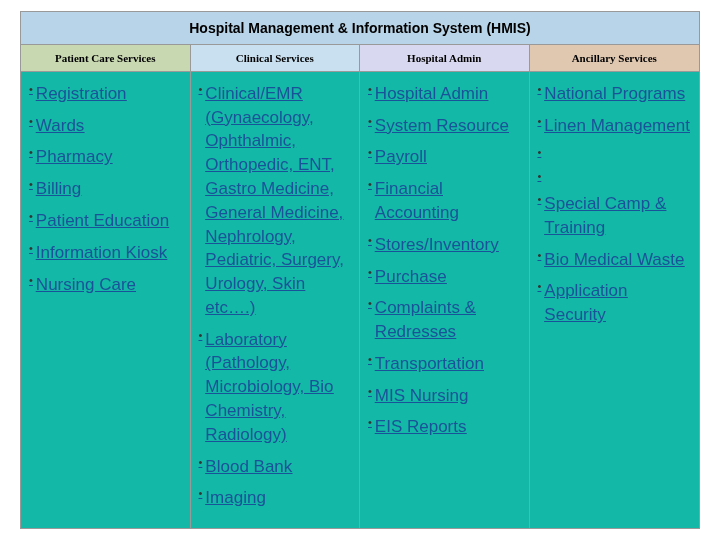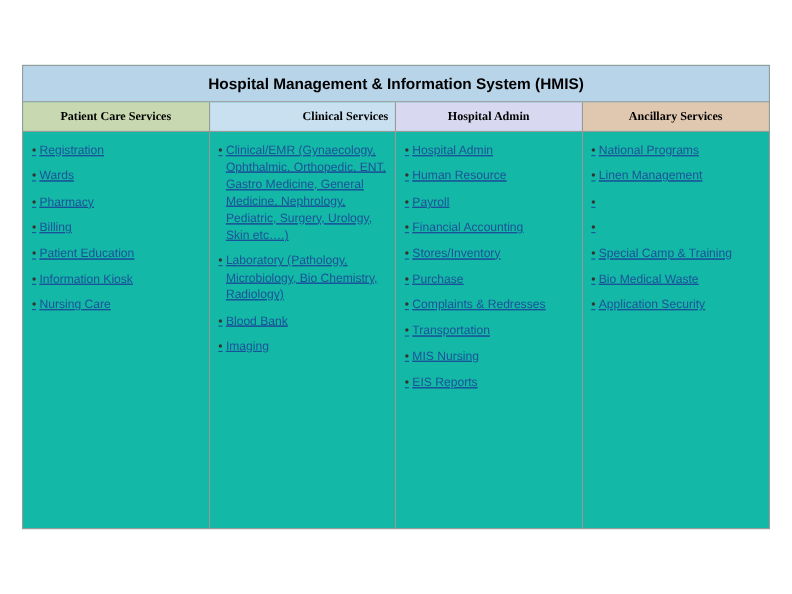--- a/index.html
+++ b/index.html
@@ -37,21 +37,21 @@
     .col-header {
       padding: 7px 6px;
       font-weight: bold;
       font-size: 11px;
       color: #000;
       text-align: center;
       border-right: 1.5px solid #999;
     }
     .col-header:last-child { border-right: none; }
     .col-header.patient { background: #c8d8b0; }
-    .col-header.clinical { background: #c8e0f0; text-align: right; }
+    .col-header.clinical { background: #c8e0f0; }
     .col-header.admin { background: #d8d8f0; }
     .col-header.ancillary { background: #e0c8b0; }
     .content-row {
       display: grid;
       grid-template-columns: 1fr 1fr 1fr 1fr;
       min-height: 360px;
     }
     .col-content {
       padding: 10px 8px;
       border-right: 1.5px solid #999;
@@ -70,21 +70,21 @@
     .item-bullet {
       color: #333;
       text-decoration: none;
       margin-right: 3px;
       flex-shrink: 0;
       font-size: 11px;
     }
     .item-text {
       color: #1a5299;
       text-decoration: underline;
-      font-size: 11px;
+      font-size: 17px;
     }
   </style>
 </head>
 <body>
 
 <div class="outer">
   <div class="title-bar">
     <span>Hospital Management &amp; Information System (HMIS)</span>
   </div>
   <div class="col-headers" id="col-headers">
@@ -142,21 +142,21 @@
           <span class="item-text">Imaging</span>
         </div>
       </div>
       <div class="col-content">
         <div class="item">
           <span class="item-bullet">•</span>
           <span class="item-text">Hospital Admin</span>
         </div>
         <div class="item">
           <span class="item-bullet">•</span>
-          <span class="item-text">Human Resource</span>
+          <span class="item-text">System Resource</span>
         </div>
         <div class="item">
           <span class="item-bullet">•</span>
           <span class="item-text">Payroll</span>
         </div>
         <div class="item">
           <span class="item-bullet">•</span>
           <span class="item-text">Financial Accounting</span>
         </div>
         <div class="item">

